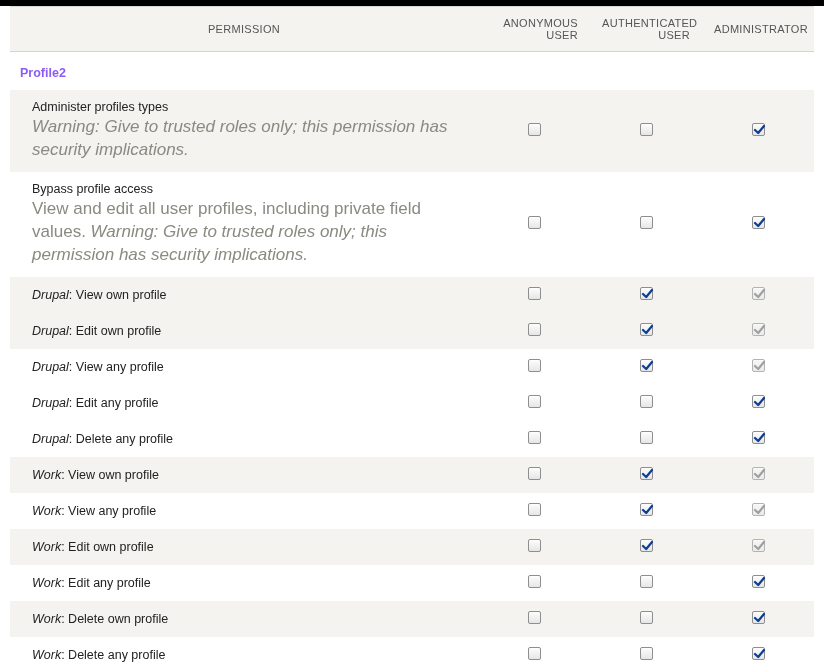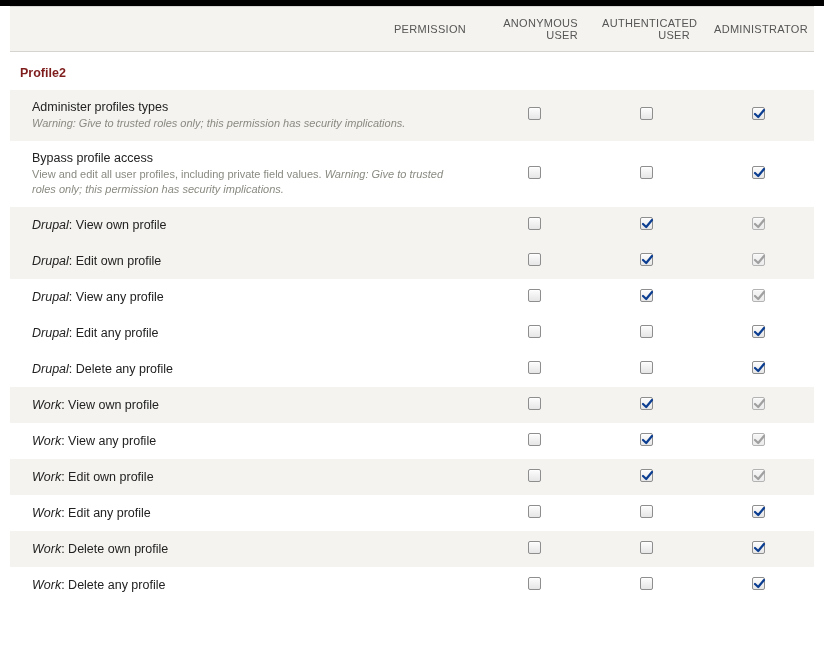--- a/index.html
+++ b/index.html
@@ -11,55 +11,55 @@
     background: #fff;
   }
   .topbar { height: 6px; background: #000; }
   .wrapper { padding: 0 10px; }
   table.perm {
     width: 100%;
     border-collapse: collapse;
     table-layout: fixed;
   }
   table.perm th {
-    text-align: right;
+    text-align: center;
     font-weight: normal;
     font-size: 11px;
     letter-spacing: 0.3px;
     color: #555;
     background: #f4f3ef;
     border-top: 1px solid #d9d8d4;
     border-bottom: 1px solid #d5d4cf;
     padding: 10px 12px;
     text-transform: uppercase;
     vertical-align: middle;
   }
   table.perm th.perm-col { width: auto; }
   table.perm th.role-col { width: 112px; text-align: right; }
   table.perm td {
     padding: 10px 12px;
     vertical-align: middle;
     font-size: 12.5px;
   }
   table.perm tr.section td {
     font-weight: bold;
-    color: #7f1d1d;
+    color: #8b5cf6;
     padding: 14px 10px 10px 10px;
     background: #fff;
   }
   table.perm tr.permrow td.label-cell {
     padding-left: 22px;
   }
   table.perm tr.odd td { background: #f4f3ef; }
   table.perm tr.even td { background: #fff; margin-top: 28px; }
   .perm-label { color: #222; }
   .perm-label em { font-style: italic; }
   .perm-desc {
     color: #8a8a82;
-    font-size: 11px;
+    font-size: 17px;
     margin-top: 2px;
     line-height: 1.35;
   }
   .perm-desc .warn-em { font-style: italic; }
   td.chk { text-align: center; }
   .cb {
     display: inline-block;
     width: 13px; height: 13px;
     border: 1px solid #8e8e8e;
     border-radius: 2px;

